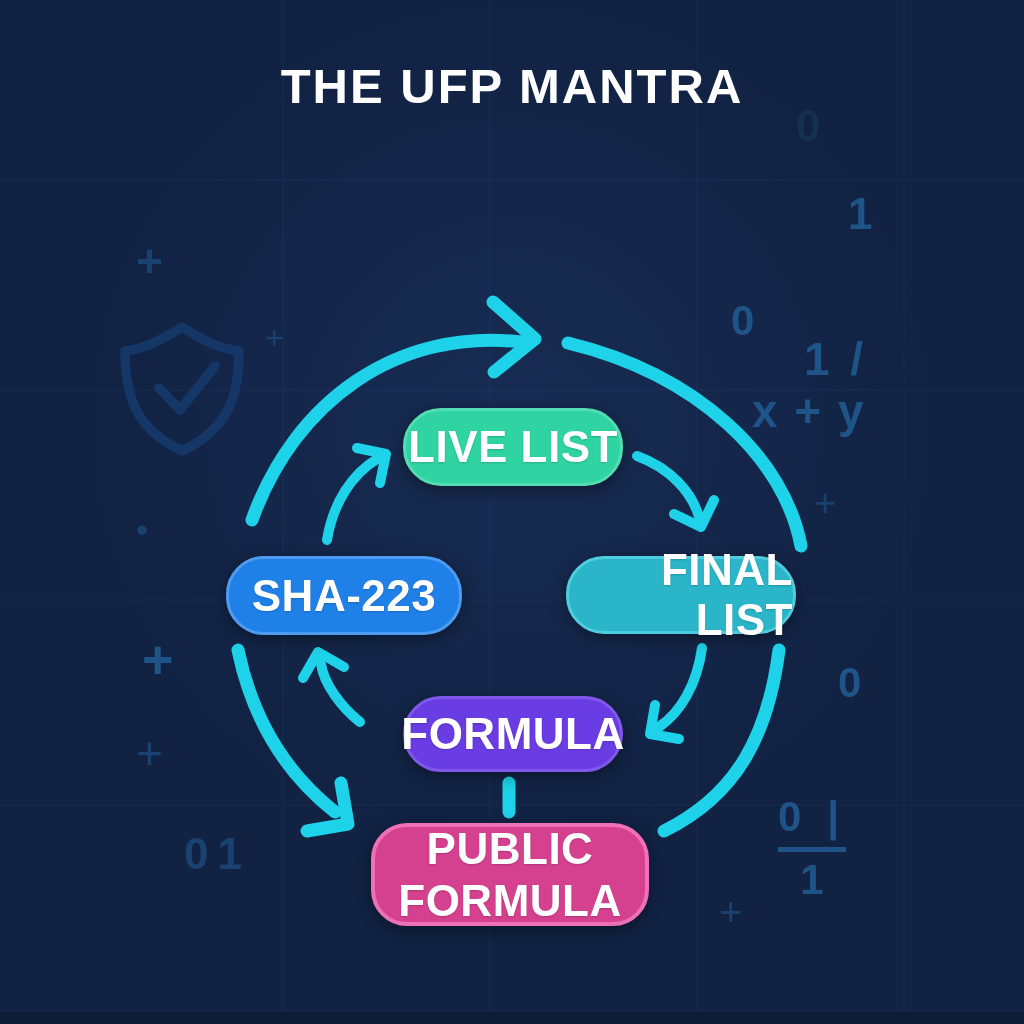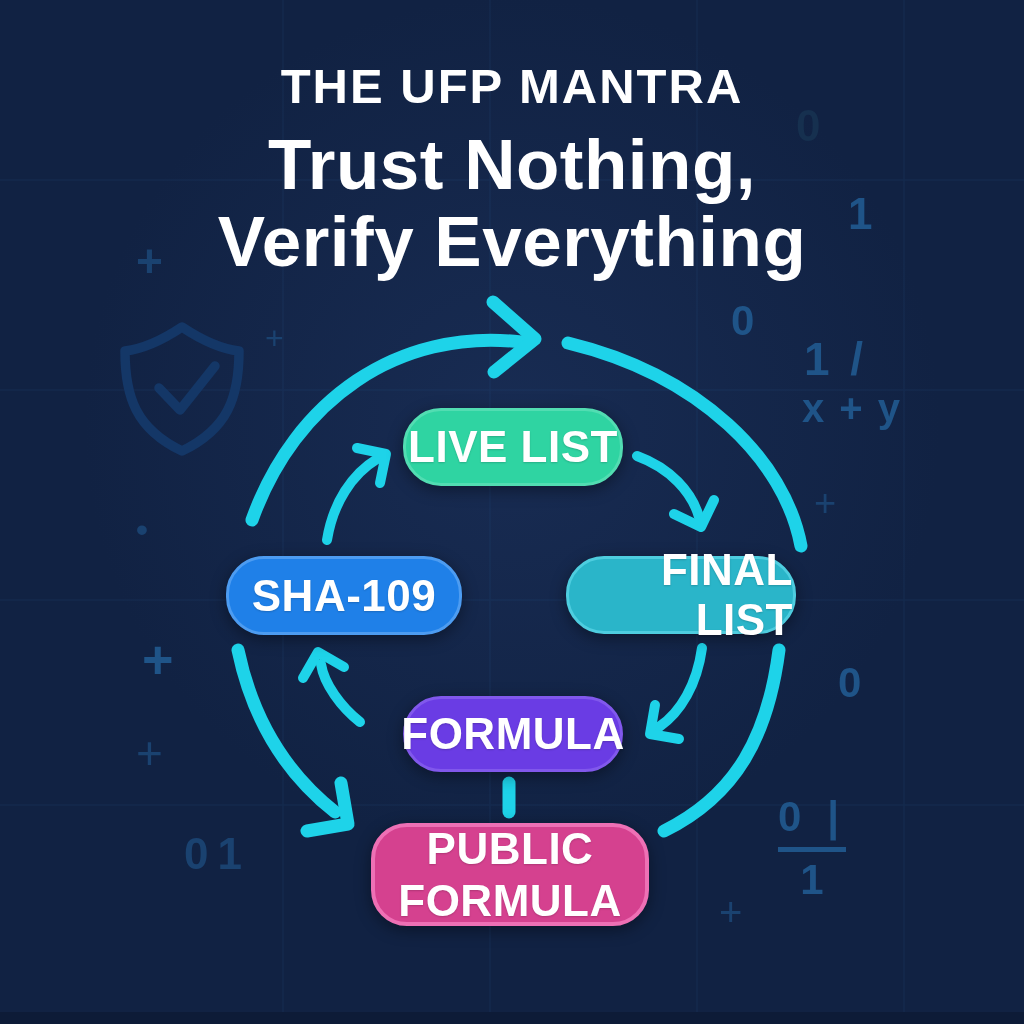--- a/index.html
+++ b/index.html
@@ -40,21 +40,21 @@
   .d-plus-tl       { left:136px; top:238px; font-size:46px; }
   .d-plus-tl-small { left:265px; top:322px; font-size:32px; }
   .d-dot           { left:136px; top:512px; font-size:34px; }
   .d-plus-ml       { left:142px; top:632px; font-size:54px; }
   .d-plus-ml-thin  { left:136px; top:730px; font-size:46px; }
   .d-binary        { left:184px; top:832px; font-size:44px; letter-spacing:9px; }
   .d-zero-tr       { left:796px; top:104px; font-size:44px; }
   .d-one-tr        { left:848px; top:192px; font-size:44px; }
   .d-zero-r        { left:731px; top:300px; font-size:42px; }
   .d-one-slash     { left:804px; top:336px; font-size:46px; letter-spacing:4px; }
-  .d-xy            { left:802px; top:388px; font-size:40px; font-weight:600; letter-spacing:2px; }
+  .d-xy            { left:752px; top:388px; font-size:46px; font-weight:600; letter-spacing:2px; }
   .d-plus-r        { left:814px; top:484px; font-size:38px; }
   .d-zero-r2       { left:838px; top:662px; font-size:42px; }
   .d-plus-br       { left:719px; top:892px; font-size:40px; }
 
   .fraction { position:absolute; left:778px; top:796px; width:68px; text-align:center; color:var(--deco-strong); font-weight:700; }
   .frac-top { font-size:42px; letter-spacing:7px; padding-bottom:9px; border-bottom:5px solid var(--deco-strong); line-height:1; }
   .frac-bottom { font-size:42px; padding-top:7px; line-height:1; }
 </style>
 </head>
 <body>
@@ -96,34 +96,30 @@
         <path d="M 702 648 C 697 684 681 712 659 727"></path>
         <path d="M 679 739 L 650 734 L 655 705"></path>
         <path d="M 360 722 C 341 707 324 684 321 664"></path>
         <path d="M 303 678 L 318 652 L 344 667"></path>
       </g>
     </g>
   </svg>
 
   <div class="title-block">
     <div class="eyebrow">THE UFP MANTRA</div>
-    <div class="headline">
-      <div>Trust Nothing,</div>
-      <div>Verify Everything</div>
-    </div>
   </div>
 
   <div class="node node-live">
     <span>LIVE LIST</span>
   </div>
   <div class="node node-final">
     <span>FINAL LIST</span>
   </div>
   <div class="node node-sha">
-    <span>SHA-109</span>
+    <span>SHA-223</span>
   </div>
   <div class="node node-segment">
     <span>FORMULA</span>
   </div>
   <div class="node node-public">
     <span>PUBLIC FORMULA</span>
   </div>
 
   <div class="deco c-mid d-plus-tl">+</div>
   <div class="deco thin c-mid d-plus-tl-small">+</div>

